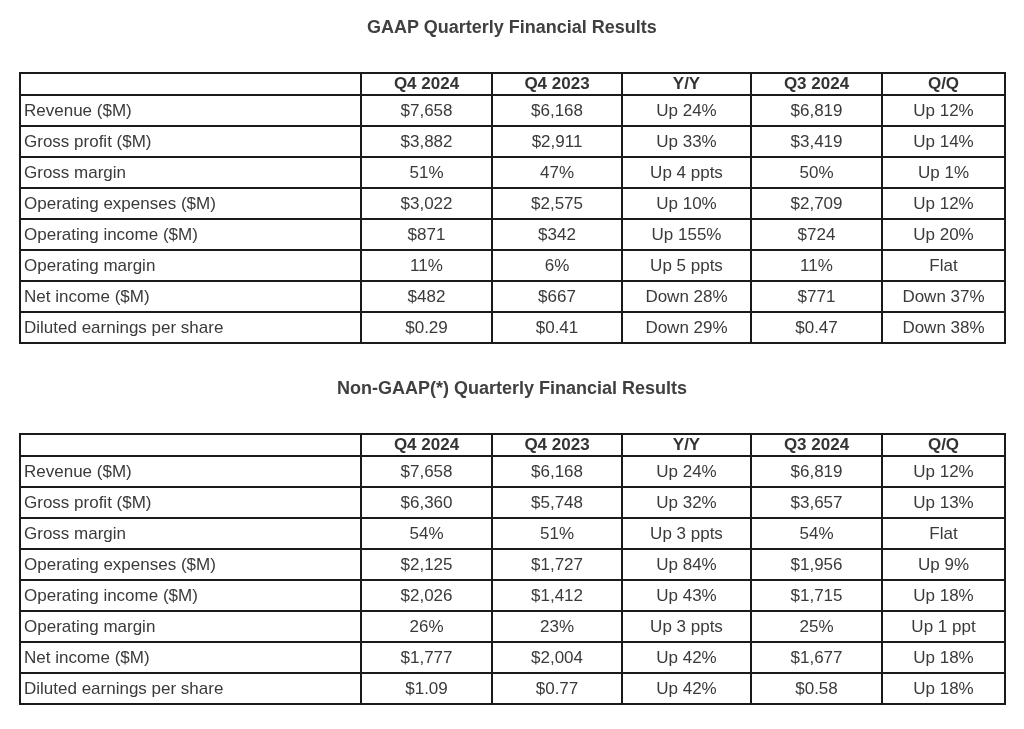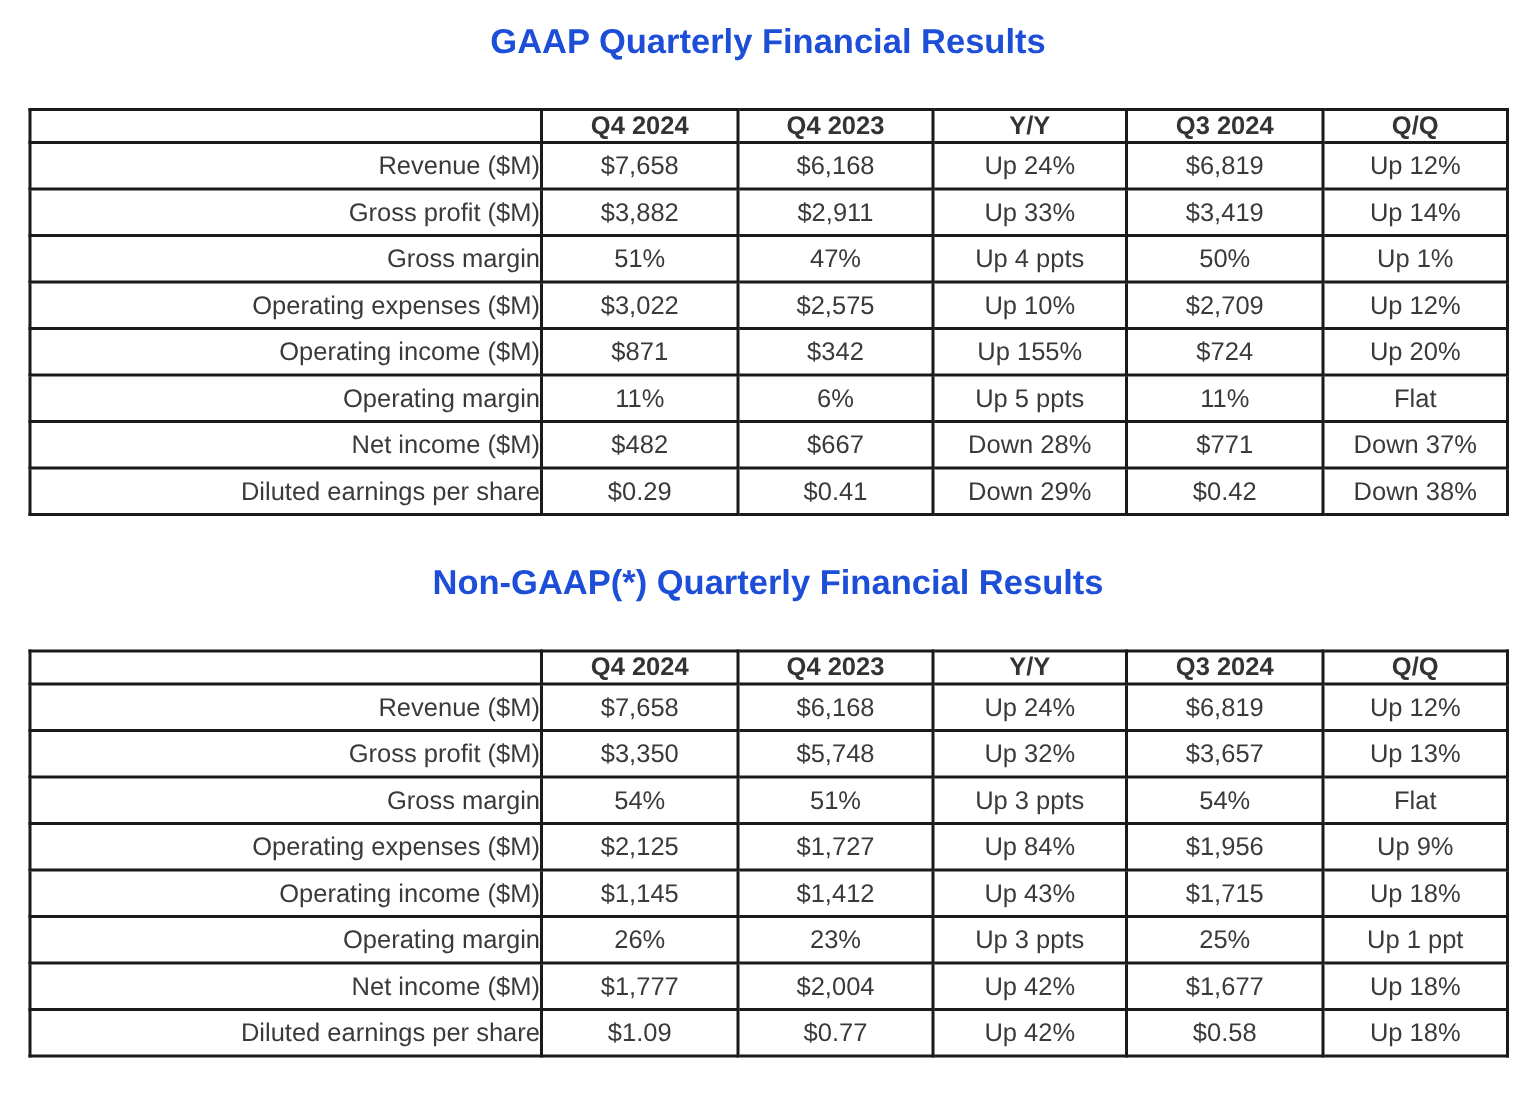--- a/index.html
+++ b/index.html
@@ -11,24 +11,24 @@
     overflow: hidden;
     font-family: "Liberation Sans", "DejaVu Sans", sans-serif;
     color: #3a3a3a;
   }
   .page {
     width: 1024px;
     height: 729px;
     background: #ffffff;
   }
   .section-title {
-    font-size: 23px;
+    font-size: 18px;
     line-height: 26px;
     font-weight: bold;
-    color: #1d4ed8;
+    color: #404040;
     text-align: center;
     margin: 0;
   }
   .title-1 { padding-top: 14px; }
   .title-2 { padding-top: 31px; }
   table.fin-table {
     border-collapse: collapse;
     table-layout: fixed;
     width: 985px;
     margin: 32px 0 0 19px;
@@ -44,21 +44,21 @@
     white-space: nowrap;
     overflow: hidden;
   }
   table.fin-table thead tr { height: 14px; padding-left: 12px; }
   table.fin-table tbody tr { height: 31px; }
   table.fin-table th {
     font-weight: bold;
     color: #333333;
   }
   table.fin-table td.label {
-    text-align: right;
+    text-align: left;
     padding-left: 3px;
   }
 </style>
 </head>
 <body>
 
 <div class="page">
 
   <h1 class="section-title title-1">GAAP Quarterly Financial Results</h1>
 
@@ -136,21 +136,21 @@
           <td>$667</td>
           <td>Down 28%</td>
           <td>$771</td>
           <td>Down 37%</td>
         </tr>
         <tr>
           <td class="label">Diluted earnings per share</td>
           <td>$0.29</td>
           <td>$0.41</td>
           <td>Down 29%</td>
-          <td>$0.42</td>
+          <td>$0.47</td>
           <td>Down 38%</td>
         </tr>
       </tbody>
   </table>
 
   <h1 class="section-title title-2">Non-GAAP(*) Quarterly Financial Results</h1>
 
   <table class="fin-table">
     <colgroup>
       <col style="width:341px">
@@ -174,21 +174,21 @@
         <tr>
           <td class="label">Revenue ($M)</td>
           <td>$7,658</td>
           <td>$6,168</td>
           <td>Up 24%</td>
           <td>$6,819</td>
           <td>Up 12%</td>
         </tr>
         <tr>
           <td class="label">Gross profit ($M)</td>
-          <td>$3,350</td>
+          <td>$6,360</td>
           <td>$5,748</td>
           <td>Up 32%</td>
           <td>$3,657</td>
           <td>Up 13%</td>
         </tr>
         <tr>
           <td class="label">Gross margin</td>
           <td>54%</td>
           <td>51%</td>
           <td>Up 3 ppts</td>
@@ -198,21 +198,21 @@
         <tr>
           <td class="label">Operating expenses ($M)</td>
           <td>$2,125</td>
           <td>$1,727</td>
           <td>Up 84%</td>
           <td>$1,956</td>
           <td>Up 9%</td>
         </tr>
         <tr>
           <td class="label">Operating income ($M)</td>
-          <td>$1,145</td>
+          <td>$2,026</td>
           <td>$1,412</td>
           <td>Up 43%</td>
           <td>$1,715</td>
           <td>Up 18%</td>
         </tr>
         <tr>
           <td class="label">Operating margin</td>
           <td>26%</td>
           <td>23%</td>
           <td>Up 3 ppts</td>

